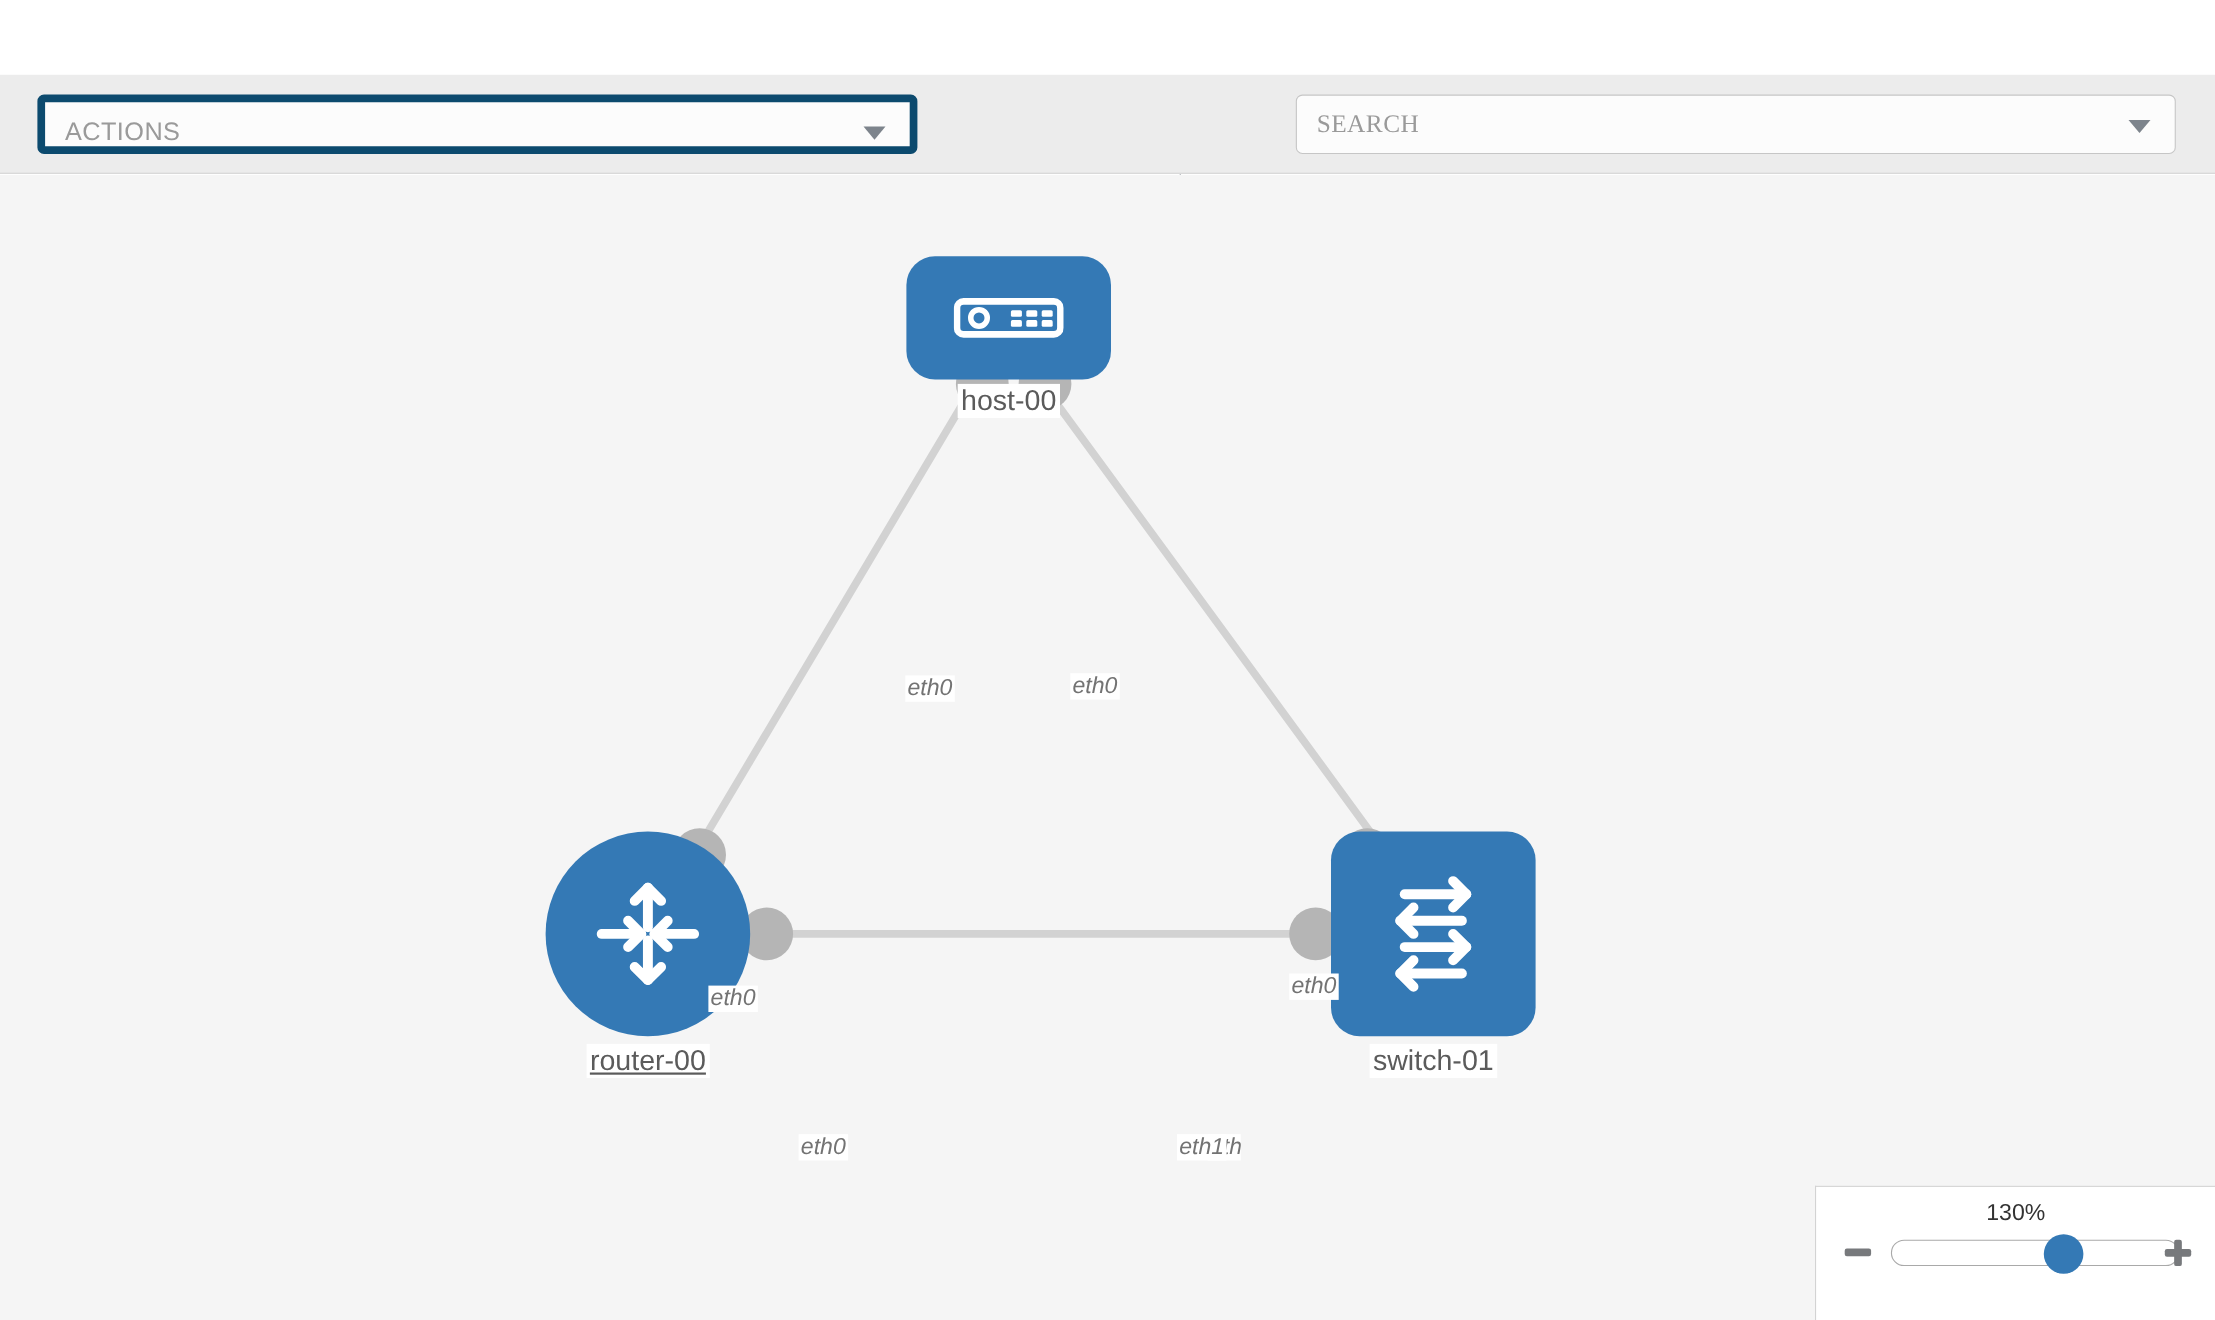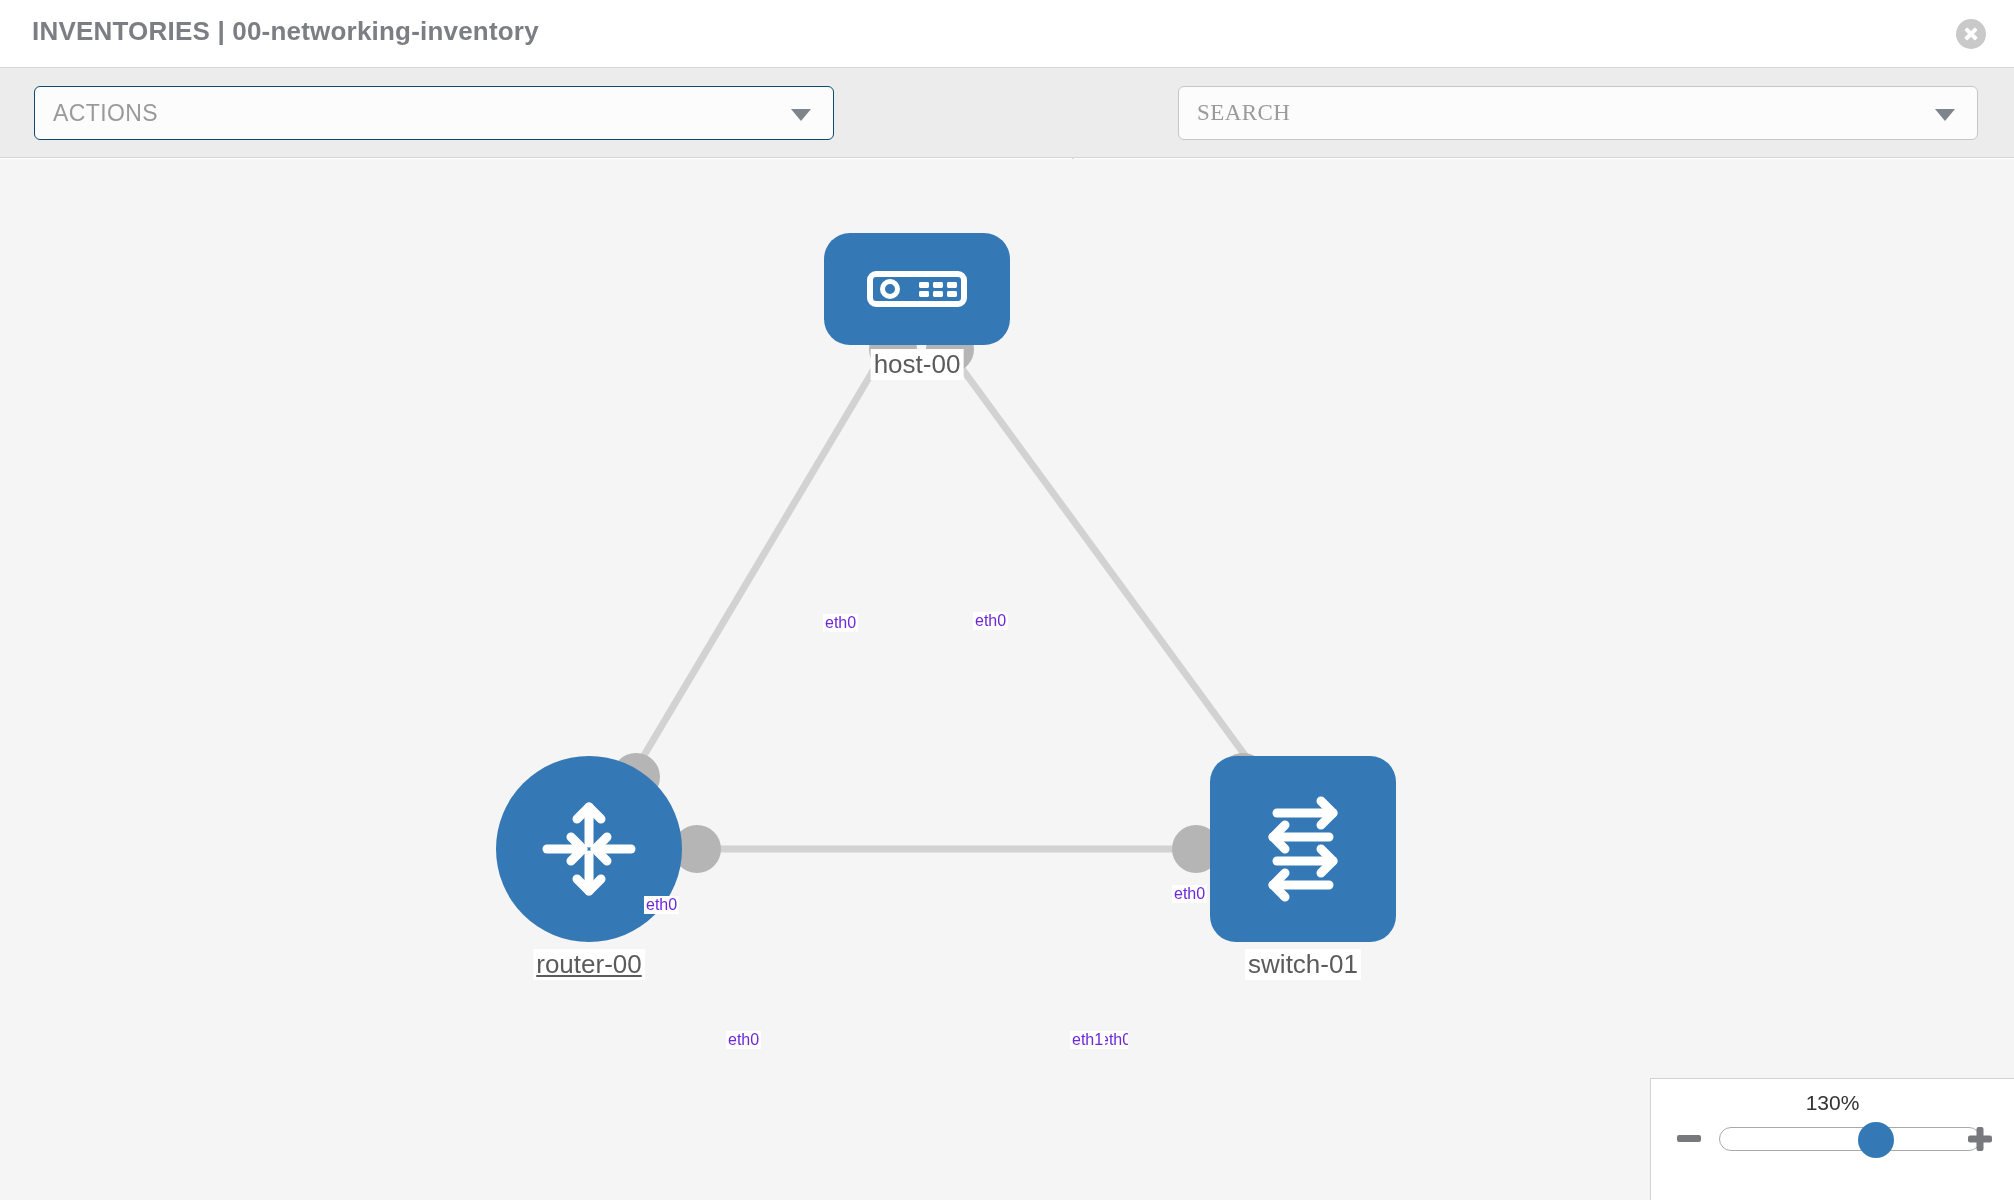--- a/index.html
+++ b/index.html
@@ -42,21 +42,21 @@
   .toolbar {
     position: absolute; top: 68px; left: 0;
     width: 2014px; height: 90px;
     background: #ececec;
     border-bottom: 1px solid #d4d4d4;
   }
   .actions-select {
     position: absolute; left: 34px; top: 18px;
     width: 800px; height: 54px;
     background: #fcfcfc;
-    border: 1px solid #0c4a6e; border-radius: 6px;
+    border: 7px solid #0c4a6e; border-radius: 6px;
     cursor: pointer;
   }
   .actions-select .label {
     position: absolute; left: 18px; top: 13px;
     font-size: 23px; color: #9a9a9a; letter-spacing: .4px;
   }
   .caret {
     position: absolute; right: 22px; top: 22px;
     width: 0; height: 0;
     border-left: 10px solid transparent;
@@ -107,24 +107,25 @@
   .node-label {
     position: absolute;
     font-size: 26px; color: #5b5b5b;
     background: #ffffff;
     white-space: nowrap;
     padding: 0 3px;
     transform: translateX(-50%);
   }
   .edge-label {
     position: absolute;
-    font-size: 16px; color: #6d28d9;
+    font-size: 21px; color: #737373;
     background: #ffffff;
     white-space: nowrap;
     padding: 0 2px;
+    font-style: italic;
   }
 
   
   .zoom-panel {
     position: absolute; right: 0; bottom: 0;
     width: 364px; height: 122px;
     background: #ffffff;
     border-top: 1px solid #d3d3d3;
     border-left: 1px solid #d3d3d3;
   }
@@ -158,24 +159,20 @@
     background: #3479b5;
     transform: translateX(-50%);
     cursor: grab;
   }
 </style>
 </head>
 <body>
 
 <div id="app">
 
-  <div class="header">
-    <div class="header-title">INVENTORIES | 00-networking-inventory</div>
-    <div class="close-btn"></div>
-  </div>
 
   <div class="toolbar">
 
     <div class="actions-select">
       <span class="label">ACTIONS</span>
       <span class="caret"></span>
     </div>
 
     <div class="tool-icon wrench">
       <svg width="44" height="44" viewBox="0 0 44 44">

